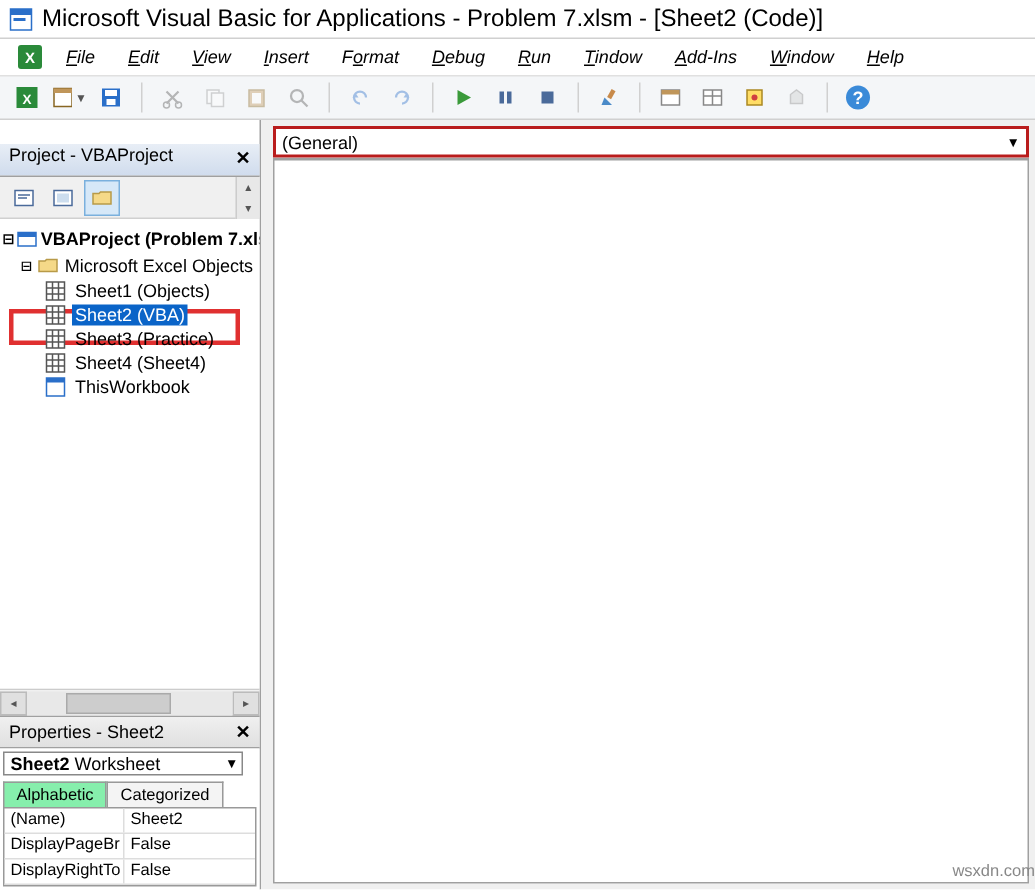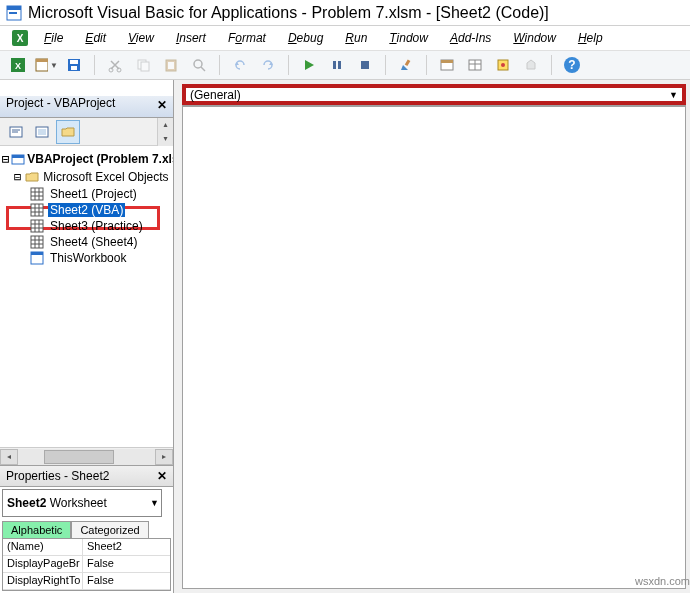--- a/index.html
+++ b/index.html
@@ -40,32 +40,32 @@
     .highlight-box { position: absolute; border: 3px solid #e03030; pointer-events: none; }
     .icon-sm { width: 14px; height: 14px; flex-shrink:0; }
     
     .hscroll { height: 18px; background: #f0f0f0; border-top: 1px solid #ccc; display: flex; align-items: center; }
     .hscroll-btn { width: 18px; height: 16px; background: #e0e0e0; border: 1px solid #bbb; display:flex; align-items:center; justify-content:center; font-size:8px; color:#555;}
     .hscroll-track { flex:1; height:16px; background:#e8e8e8; position:relative;}
     .hscroll-thumb { position:absolute; height:14px; top:1px; background:#cdcdcd; border:1px solid #aaa;}
     
     .props-header { height: 22px; background: linear-gradient(#f0f0f0, #e0e0e0); display: flex; align-items: center; justify-content: space-between; padding: 0 2px 0 6px; border-top:1px solid #a0a0a0; border-bottom: 1px solid #a0a0a0; font-size: 12px; }
     .props-body { background: #fff; padding: 2px; }
-    .props-select { width: 160px; height: 28px; border: 1px solid #888; display: flex; align-items: center; justify-content: space-between; padding: 0 2px 0 4px; margin-bottom: 4px; }
+    .props-select { width: 160px; height: 16px; border: 1px solid #888; display: flex; align-items: center; justify-content: space-between; padding: 0 2px 0 4px; margin-bottom: 4px; }
     .props-tabs { display: flex; }
     .props-tab { padding: 2px 8px; border: 1px solid #999; border-bottom: none; background: #f4f4f4; font-size: 11px; cursor:pointer;}
     .props-tab.active { background: #86efac; position: relative; z-index: 2; }
     .props-grid { border: 1px solid #999; }
     .props-row { display: flex; height: 17px; border-bottom: 1px solid #ddd; font-size: 11px; }
     .props-row .k { width: 80px; padding: 1px 4px; border-right: 1px solid #ddd; overflow:hidden; white-space:nowrap;}
     .props-row .v { flex:1; padding: 1px 4px; }
     
     .code-area { flex: 1; display: flex; flex-direction: column; background: #f0f0f0; }
     .code-top { height: 22px; display: flex; border-bottom: 1px solid #a0a0a0; margin: 4px 4px 0 8px;}
-    .code-dd { flex:1; background: #fff; border: 4px solid #b91c1c; display:flex; align-items:center; justify-content:space-between; padding:0 4px;}
+    .code-dd { flex:1; background: #fff; border: 2px solid #b91c1c; display:flex; align-items:center; justify-content:space-between; padding:0 4px;}
     .code-body { flex:1; background:#fff; margin: 0 4px 4px 8px; border:1px solid #a0a0a0;}
     .watermark { position:absolute; right:0; bottom:6px; font-size:11px; color:#888; }
   </style>
 </head>
 <body>
 
 <div class="titlebar">
   <span class="tb-icon">
     <svg viewBox="0 0 16 16">
         <rect x="1" y="1" width="14" height="14" fill="#fff" stroke="#2a6fc9"></rect>
@@ -264,21 +264,21 @@
         <span>Microsoft Excel Objects</span>
       </div>
       <div class="tree-item">
         <svg class="icon-sm">
             <rect x="1" y="1" width="12" height="12" fill="#fff" stroke="#555"></rect>
             <line x1="1" y1="5" x2="13" y2="5" stroke="#555"></line>
             <line x1="1" y1="9" x2="13" y2="9" stroke="#555"></line>
             <line x1="5" y1="1" x2="5" y2="13" stroke="#555"></line>
             <line x1="9" y1="1" x2="9" y2="13" stroke="#555"></line>
           </svg>
-        <span class="lbl">Sheet1 (Project)</span>
+        <span class="lbl">Sheet1 (Objects)</span>
       </div>
       <div class="tree-item selected">
         <svg class="icon-sm">
             <rect x="1" y="1" width="12" height="12" fill="#fff" stroke="#555"></rect>
             <line x1="1" y1="5" x2="13" y2="5" stroke="#555"></line>
             <line x1="1" y1="9" x2="13" y2="9" stroke="#555"></line>
             <line x1="5" y1="1" x2="5" y2="13" stroke="#555"></line>
             <line x1="9" y1="1" x2="9" y2="13" stroke="#555"></line>
           </svg>
         <span class="lbl">Sheet2 (VBA)</span>

